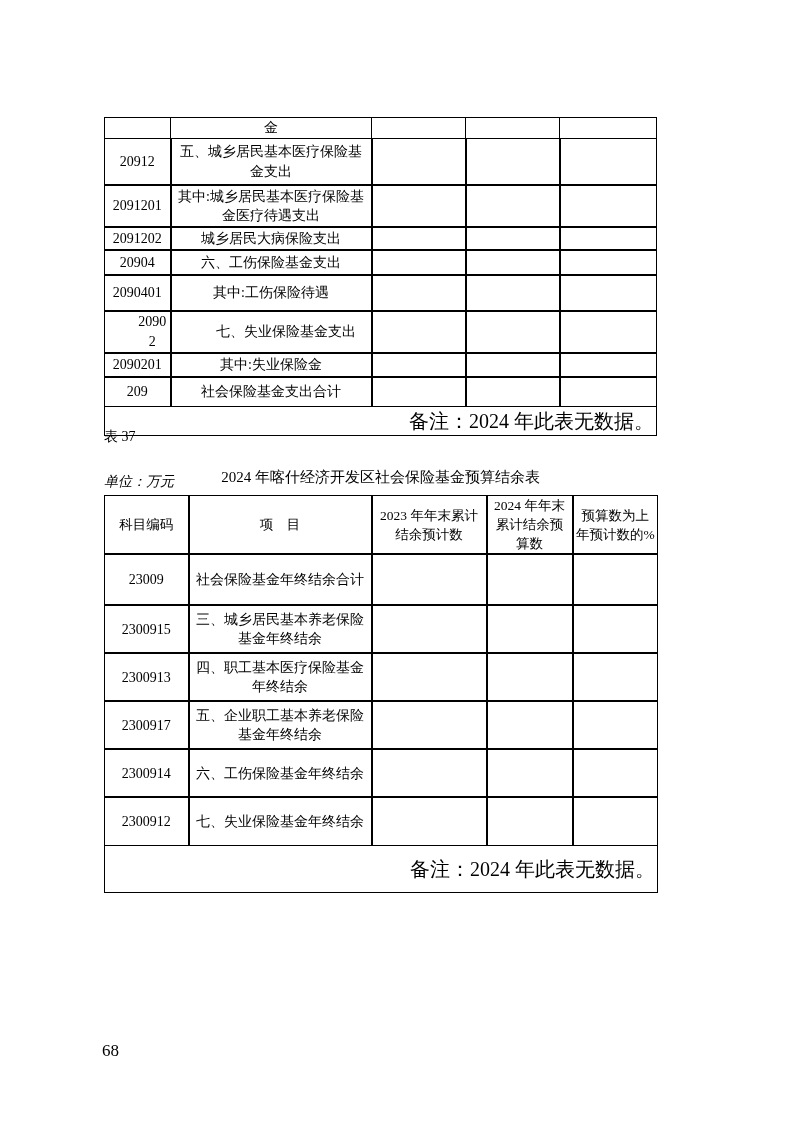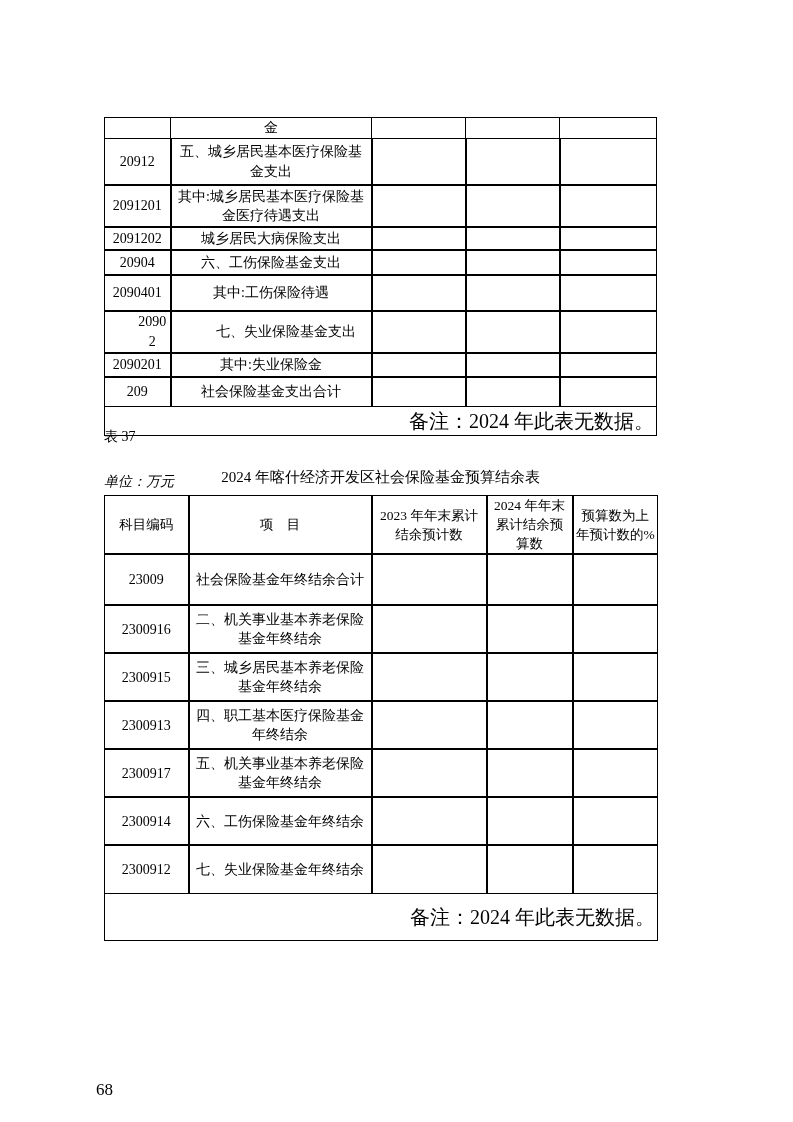--- a/index.html
+++ b/index.html
@@ -39,21 +39,21 @@
   .t2 tr.b1 td { height:47px; }
   .t2 tr.b2 td, .t2 tr.b3 td, .t2 tr.b4 td, .t2 tr.b5 td,
   .t2 tr.b6 td, .t2 tr.b7 td { height:48px; }
   .t2 tr.b7 td { border-bottom-width:1px; }
   .t2 tr.note td { height:47px; }
   
   .abs { position:absolute; }
   .tbl-label { left:104px; top:428px; font-size:14px; }
   .tbl-title { left:104px; top:450px; width:553px; text-align:center; font-size:15px;margin-top:18px; }
   .unit-line { left:104px; top:473px; width:549px; text-align:left; font-size:14px;font-style:italic; }
-  .pagenum   { left:96px; top:1041px; font-size:17px;margin-top:39px; }
+  .pagenum   { left:102px; top:1041px; font-size:17px; }
 </style>
 </head>
 <body>
 
 <div class="page">
 
   <table class="t1">
     <colgroup>
         <col style="width:66px">
         <col style="width:201px">
@@ -151,44 +151,37 @@
         <td>2024 年年末累计结余预算数</td>
         <td>预算数为上年预计数的%</td>
       </tr>
       <tr class="b0">
         <td>23009</td>
         <td>社会保险基金年终结余合计</td>
         <td></td>
         <td></td>
         <td></td>
       </tr>
-      <tr class="b2">
-        <td>2300916</td>
-        <td>二、机关事业基本养老保险基金年终结余</td>
-        <td></td>
-        <td></td>
-        <td></td>
-      </tr>
       <tr class="b3">
         <td>2300915</td>
         <td>三、城乡居民基本养老保险基金年终结余</td>
         <td></td>
         <td></td>
         <td></td>
       </tr>
       <tr class="b4">
         <td>2300913</td>
         <td>四、职工基本医疗保险基金年终结余</td>
         <td></td>
         <td></td>
         <td></td>
       </tr>
       <tr class="b5">
         <td>2300917</td>
-        <td>五、机关事业基本养老保险基金年终结余</td>
+        <td>五、企业职工基本养老保险基金年终结余</td>
         <td></td>
         <td></td>
         <td></td>
       </tr>
       <tr class="b6">
         <td>2300914</td>
         <td>六、工伤保险基金年终结余</td>
         <td></td>
         <td></td>
         <td></td>

